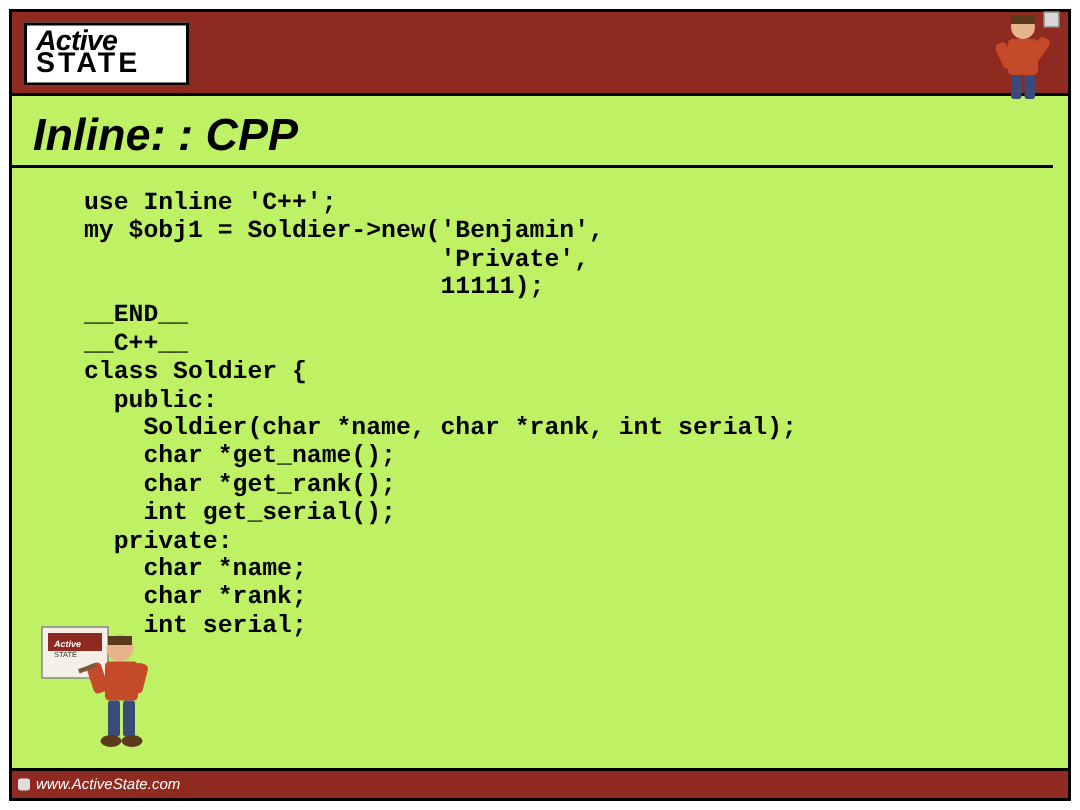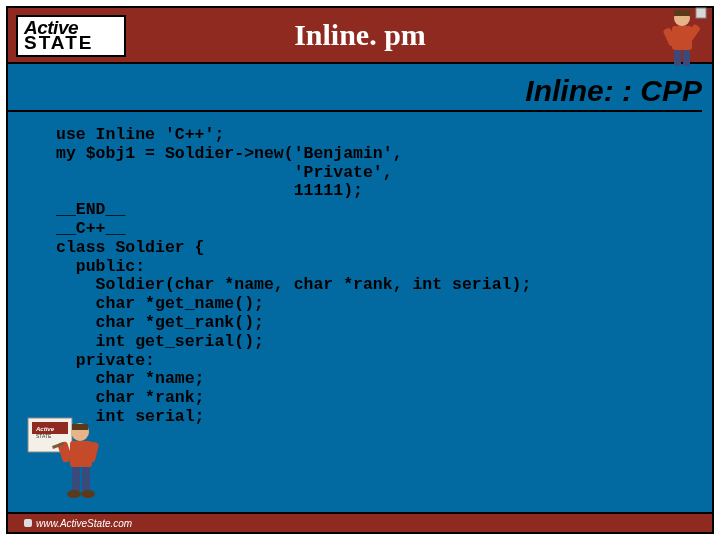--- a/index.html
+++ b/index.html
@@ -8,21 +8,21 @@
     height: 540px;
     background: #fff;
     font-family: Georgia, 'Times New Roman', serif;
     position: relative;
     overflow: hidden;
   }
   .slide {
     position: absolute;
     top: 6px; left: 6px; right: 6px; bottom: 6px;
     border: 2px solid #000;
-    background: #0369a1;
+    background: #bef264;
   }
   .title-bar {
     position: relative;
     height: 56px;
     background: #8e2a1f;
     border-bottom: 2px solid #000;
     display: flex;
     align-items: center;
   }
   .logo {
@@ -71,21 +71,20 @@
   }
   .subtitle {
     font-size: 30px;
     font-style: italic;
     font-weight: bold;
     font-family: Arial, Helvetica, sans-serif;
     color: #000;
     padding: 10px 0 2px 14px;
     border-bottom: 2px solid #000;
     margin: 0 10px 0 0;
-    text-align: right;
   }
   .code {
     font-family: 'Courier New', Courier, monospace;
     font-size: 16.5px;
     font-weight: bold;
     line-height: 1.14;
     white-space: pre;
     padding: 14px 16px 0 48px;
     color: #000;
   }
@@ -97,21 +96,21 @@
     height: 96px;
   }
   .footer {
     position: absolute;
     left: 0; right: 0; bottom: 0;
     height: 20px;
     background: #8e2a1f;
     border-top: 2px solid #000;
     display: flex;
     align-items: center;
-    padding-left: 16px;
+    padding-left: 4px;
   }
   .footer-link {
     color: #fff;
     font-family: Arial, sans-serif;
     font-size: 10px;
     font-style: italic;
     display: flex;
     align-items: center;
     gap: 4px;
   }
@@ -122,21 +121,20 @@
 </head>
 <body>
 
 <div class="slide">
 
   <div class="title-bar">
     <div class="logo">
       <span class="line1">Active</span>
       <span class="line2">STATE</span>
     </div>
-    <div class="slide-title">Inline. pm</div>
     <svg class="mascot-top" viewBox="0 0 56 64">
       <circle cx="30" cy="14" r="8" fill="#e7b48a"></circle>
       <rect x="22" y="6" width="16" height="6" fill="#5a3a1a"></rect>
       <rect x="20" y="22" width="20" height="24" fill="#c54a2a" rx="3"></rect>
       <rect x="14" y="24" width="8" height="18" fill="#c54a2a" rx="3" transform="rotate(-25 18 33)"></rect>
       <rect x="36" y="20" width="8" height="20" fill="#c54a2a" rx="3" transform="rotate(35 40 30)"></rect>
       <rect x="22" y="46" width="7" height="16" fill="#3a4a7a" rx="2"></rect>
       <rect x="31" y="46" width="7" height="16" fill="#3a4a7a" rx="2"></rect>
       <rect x="44" y="4" width="10" height="10" fill="#d8d8d8" stroke="#888"></rect>
     </svg>

